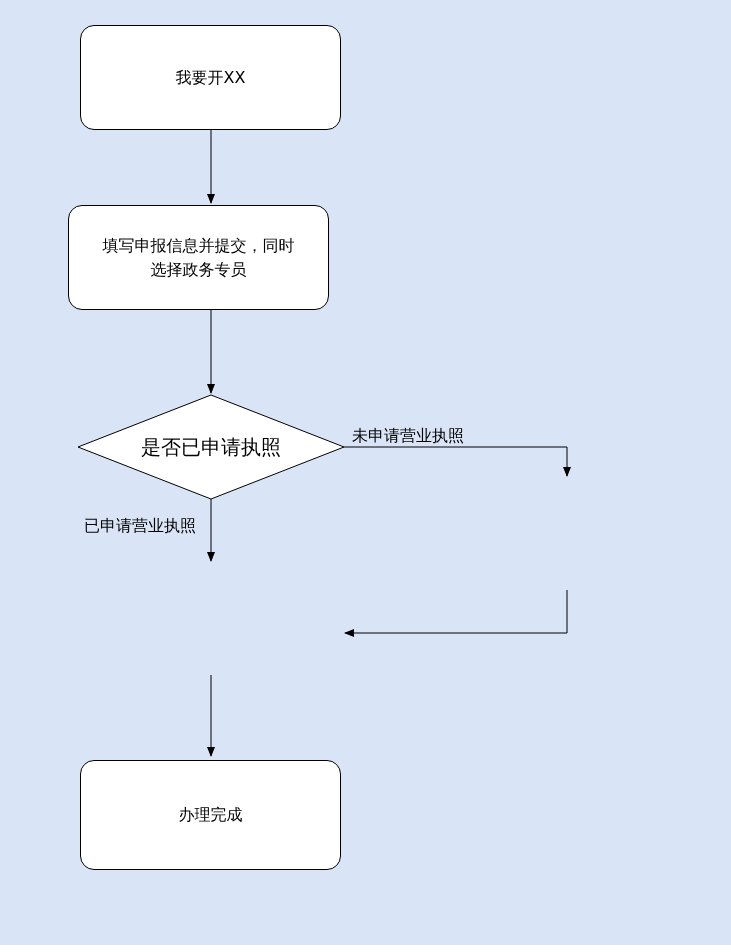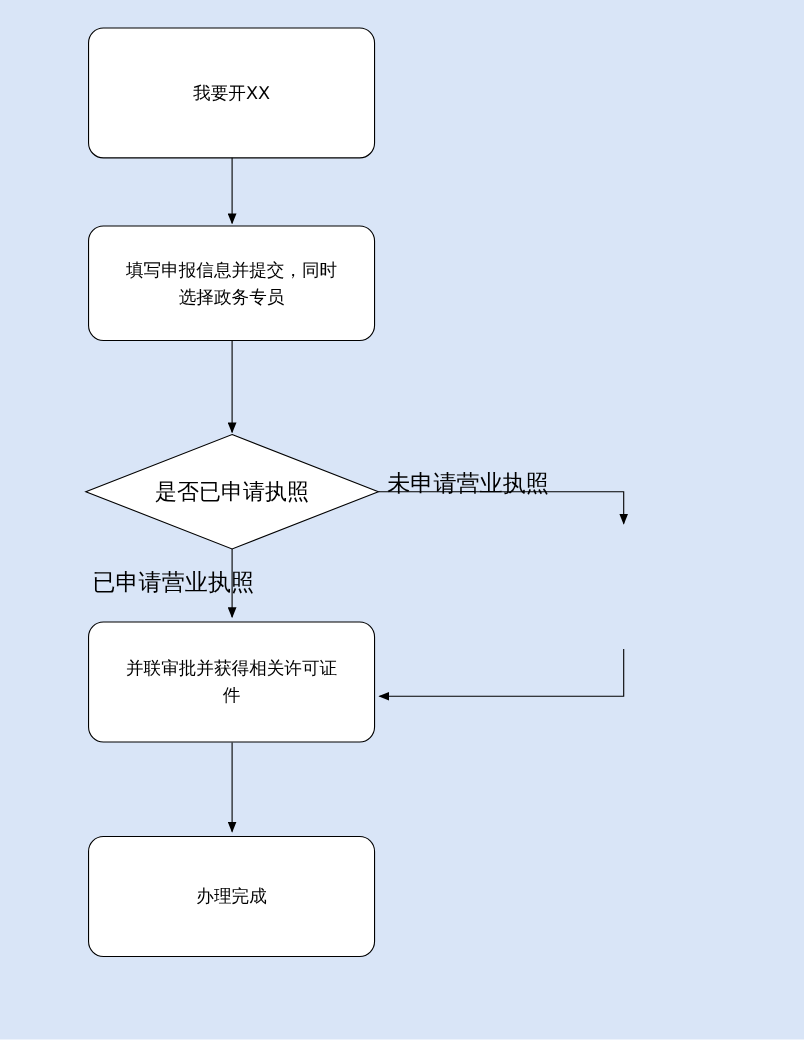--- a/index.html
+++ b/index.html
@@ -50,21 +50,21 @@
     position: absolute;
     display: flex;
     align-items: center;
     justify-content: center;
     text-align: center;
     font-size: 20px;
     line-height: 1.4;
   }
   .edge-label {
     position: absolute;
-    font-size: 21px;
+    font-size: 16px;
     line-height: 1.3;
     white-space: nowrap;
   }
   .bottom-strip {
     position: absolute;
     left: 0; right: 0; bottom: 0;
     height: 7px;
     background: #ffffff;
   }
 </style>
@@ -83,36 +83,33 @@
     <path class="edge" d="M211 130 V203" marker-end="url(#arrow)"></path>
     <path class="edge" d="M211 310 V393" marker-end="url(#arrow)"></path>
     <path class="edge" d="M344 447 H567 V476" marker-end="url(#arrow)"></path>
     <path class="edge" d="M211 499 V561" marker-end="url(#arrow)"></path>
     <path class="edge" d="M567 590 V633 H345" marker-end="url(#arrow)"></path>
     <path class="edge" d="M211 675 V756" marker-end="url(#arrow)"></path>
 
     <polygon class="shape-diamond" points="211,395 344,447 211,499 78,447"></polygon>
   </svg>
 
-  <div class="node" style="left:80px; top:25px; width:261px; height:119px;">
+  <div class="node" style="left:80px; top:25px; width:261px; height:105px;">
     <span>我要开XX</span>
   </div>
 
-  <div class="node" style="left:80px; top:205px; width:261px; height:105px;">
+  <div class="node" style="left:68px; top:205px; width:261px; height:105px;">
     <span>填写申报信息并提交，同时选择政务专员</span>
   </div>
 
   <div class="diamond-label" style="left:111px; top:427px; width:200px; height:40px;">
     <span>是否已申请执照</span>
   </div>
 
 
-  <div class="node" style="left:80px; top:565px; width:261px; height:110px;">
-    <span>并联审批并获得相关许可证件</span>
-  </div>
 
   <div class="node" style="left:80px; top:760px; width:261px; height:110px;">
     <span>办理完成</span>
   </div>
 
   <div class="edge-label" style="left:352px; top:426px;">未申请营业执照</div>
 
   <div class="edge-label" style="left:84px; top:516px;font-family:Liberation Serif, serif;">已申请营业执照</div>
 
   <div class="bottom-strip"></div>

